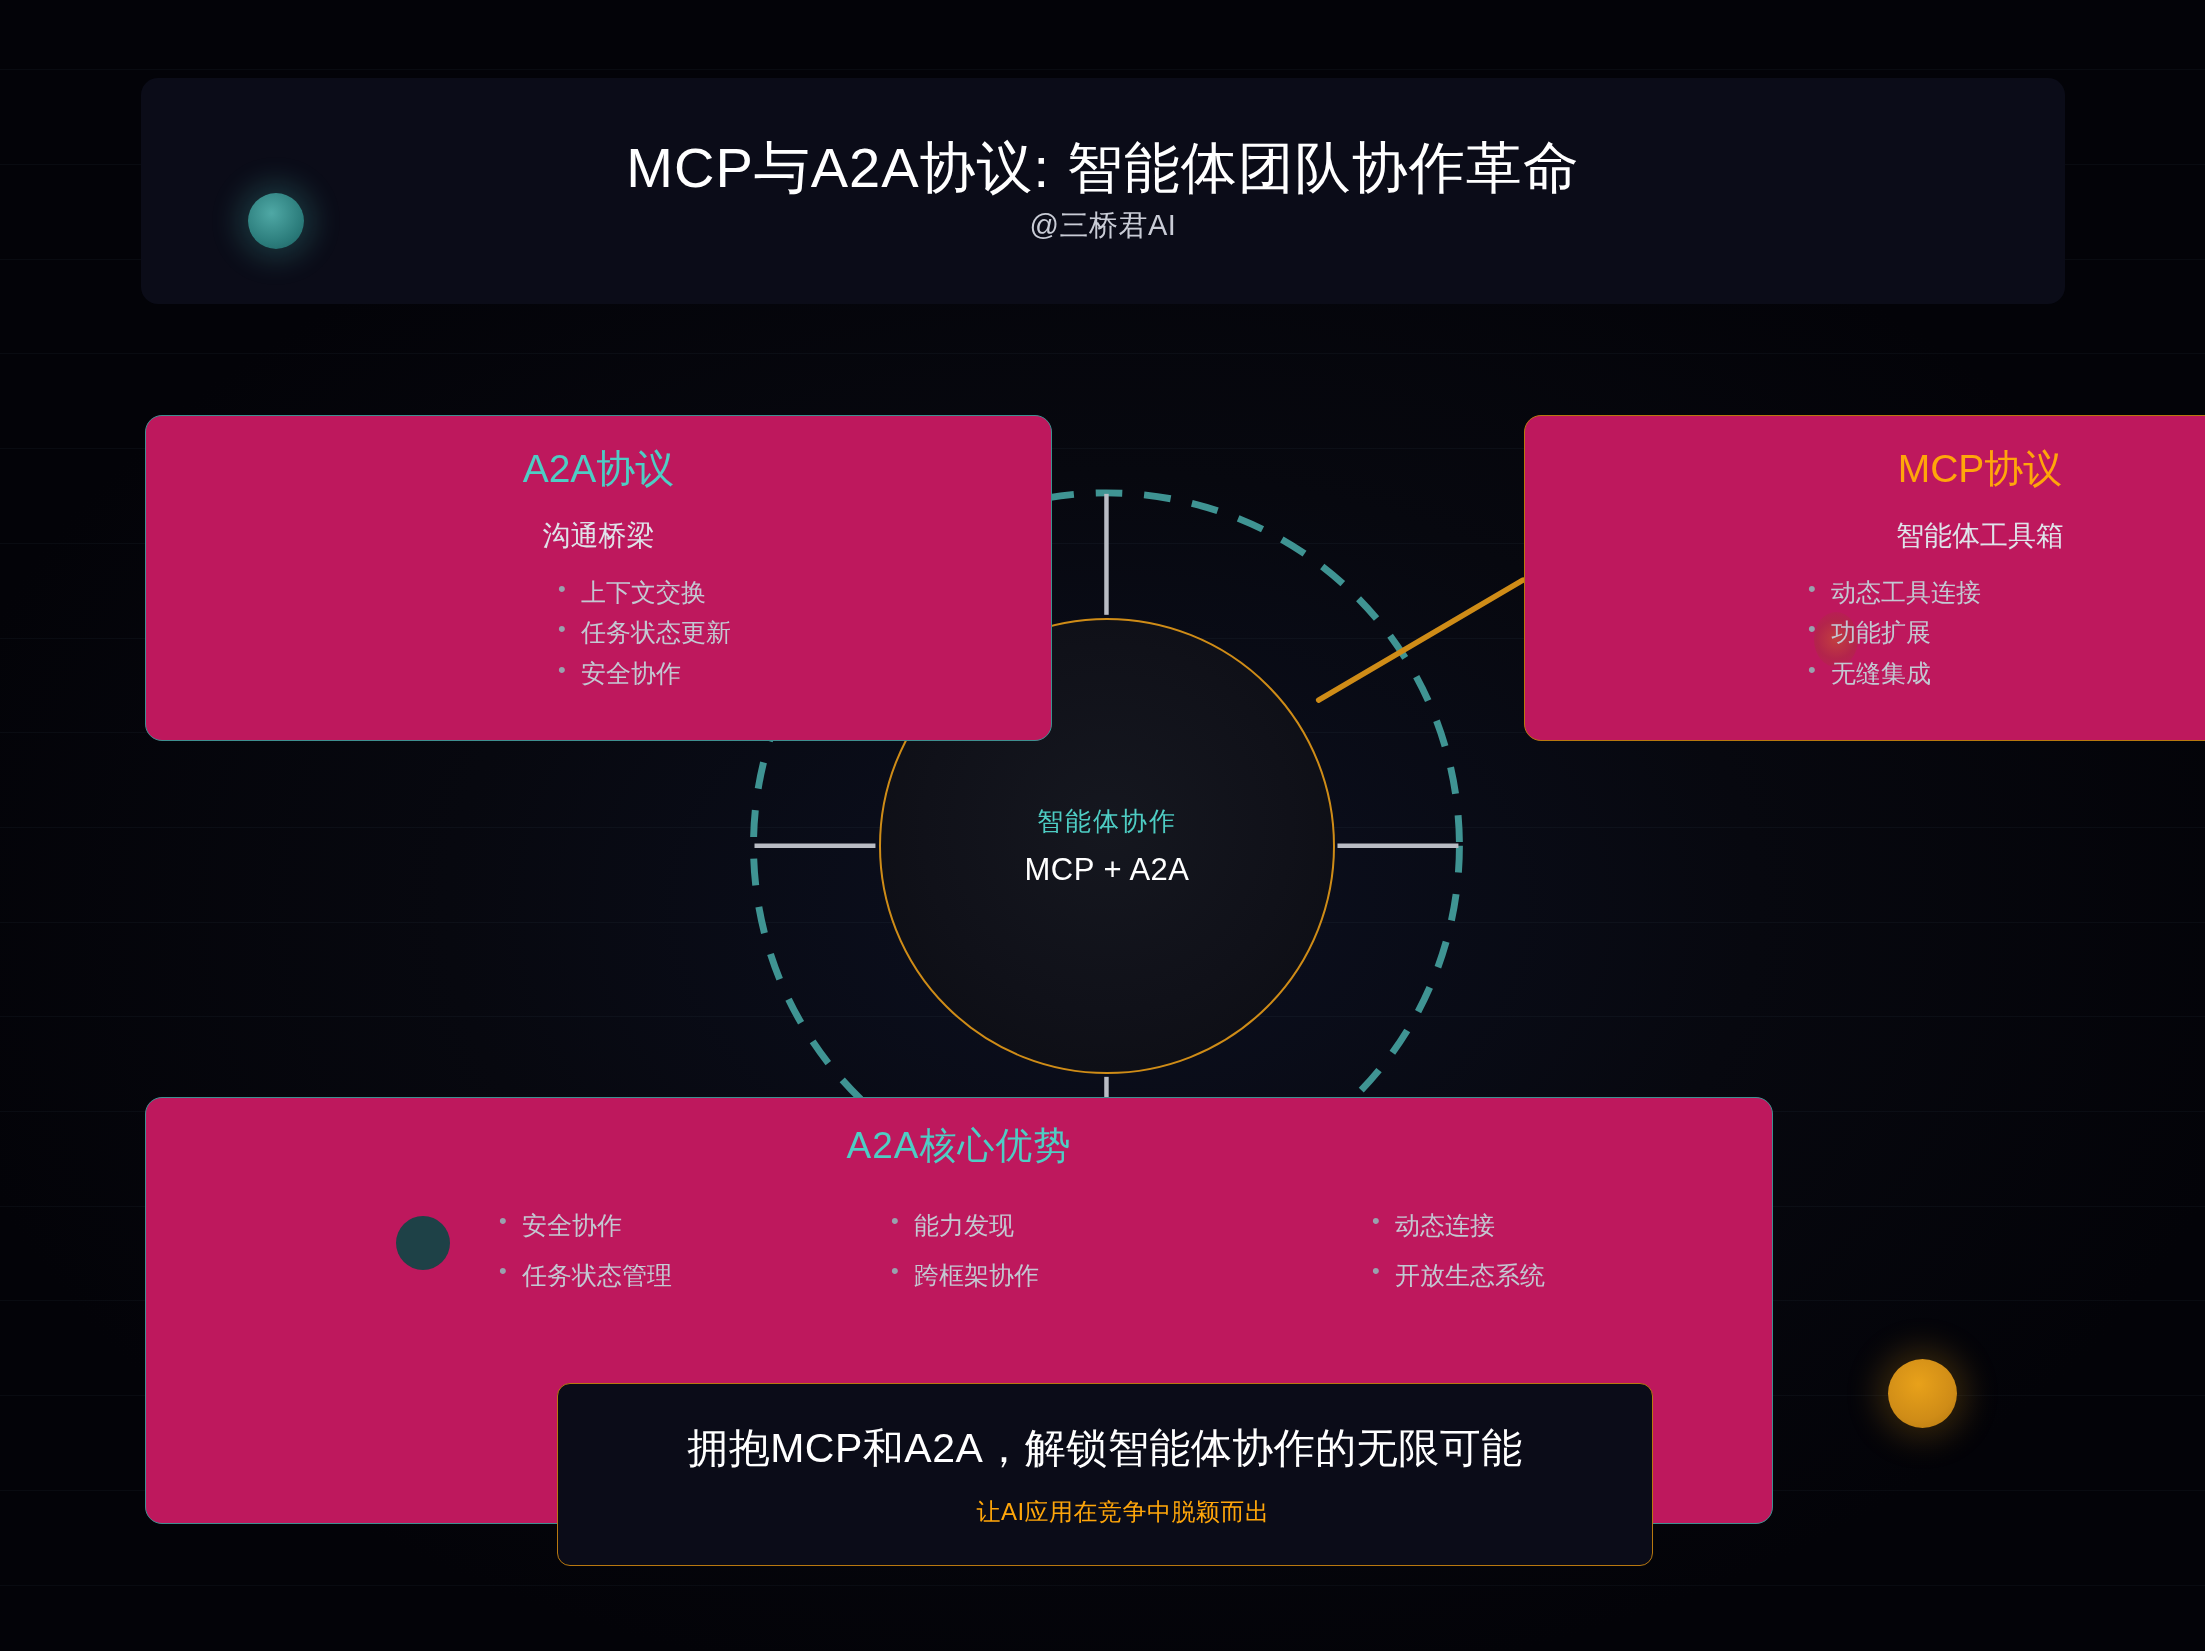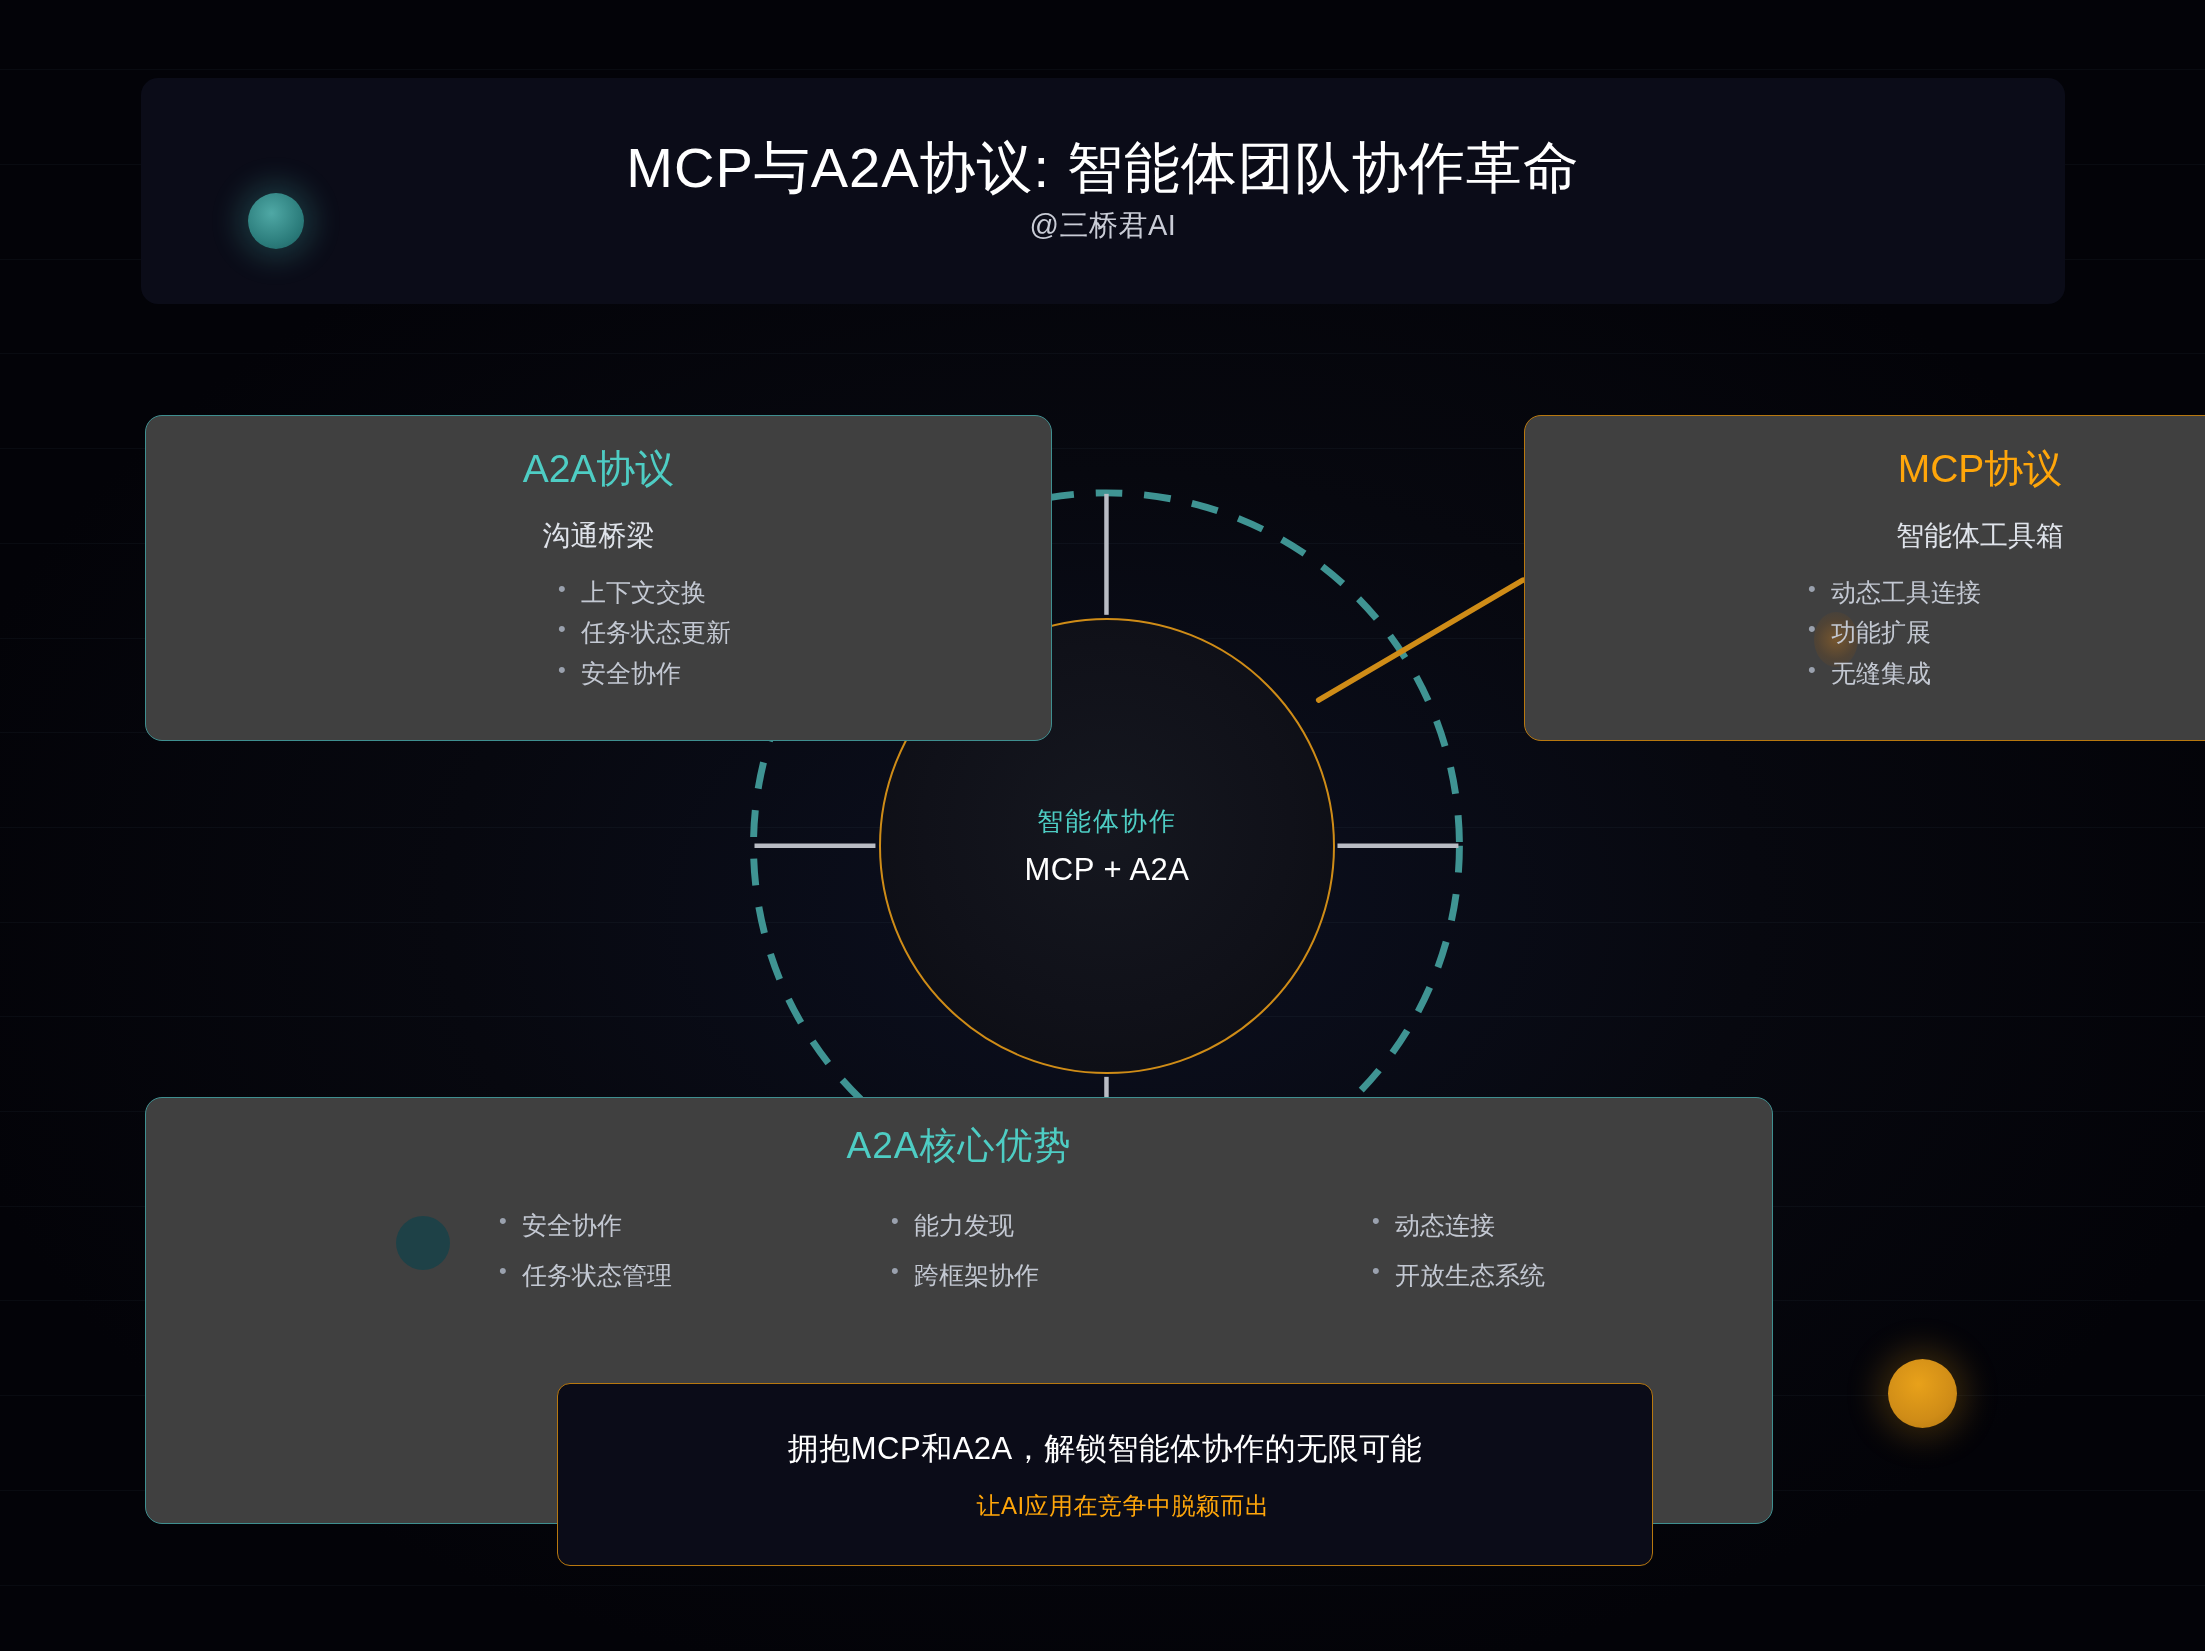--- a/index.html
+++ b/index.html
@@ -15,21 +15,21 @@
   
   #bg-grid { position:absolute; inset:0; pointer-events:none; }
   #bg-grid .gl {
     position:absolute; left:0; width:100%; height:0.5px;
     background:rgba(120,160,175,0.055);
   }
 
   
   .card {
     position:absolute;
-    background:#404040;
+    background:#be185d;
     border-radius:17px;
   }
   .card.teal   { border:1.5px solid #3f8f90; }
   .card.orange { border:1.5px solid #b8780f; }
 
   
   #title-card {
     left:141px; top:78px; width:1924px; height:226px;
     display:flex; flex-direction:column;
     align-items:center; justify-content:center;
@@ -151,21 +151,21 @@
   
   #cta-box {
     position:absolute;
     left:557px; top:1383px; width:1096px; height:183px;
     border:1.5px solid #b8780f; border-radius:13px;
     background:#0b0c18;
     display:flex; flex-direction:column;
     align-items:center; justify-content:center;
   }
   #cta-main {
-    color:#ffffff; font-size:31px; font-weight:400; letter-spacing:0.5px;
+    color:#ffffff; font-size:41px; font-weight:400; letter-spacing:0.5px;
   }
   #cta-sub {
     color:#ffa60a; font-size:24px; font-weight:400;
     margin-top:20px; letter-spacing:0.5px;margin-left:36px;
   }
 </style>
 </head>
 <body>
 
 <div id="bg-grid">

